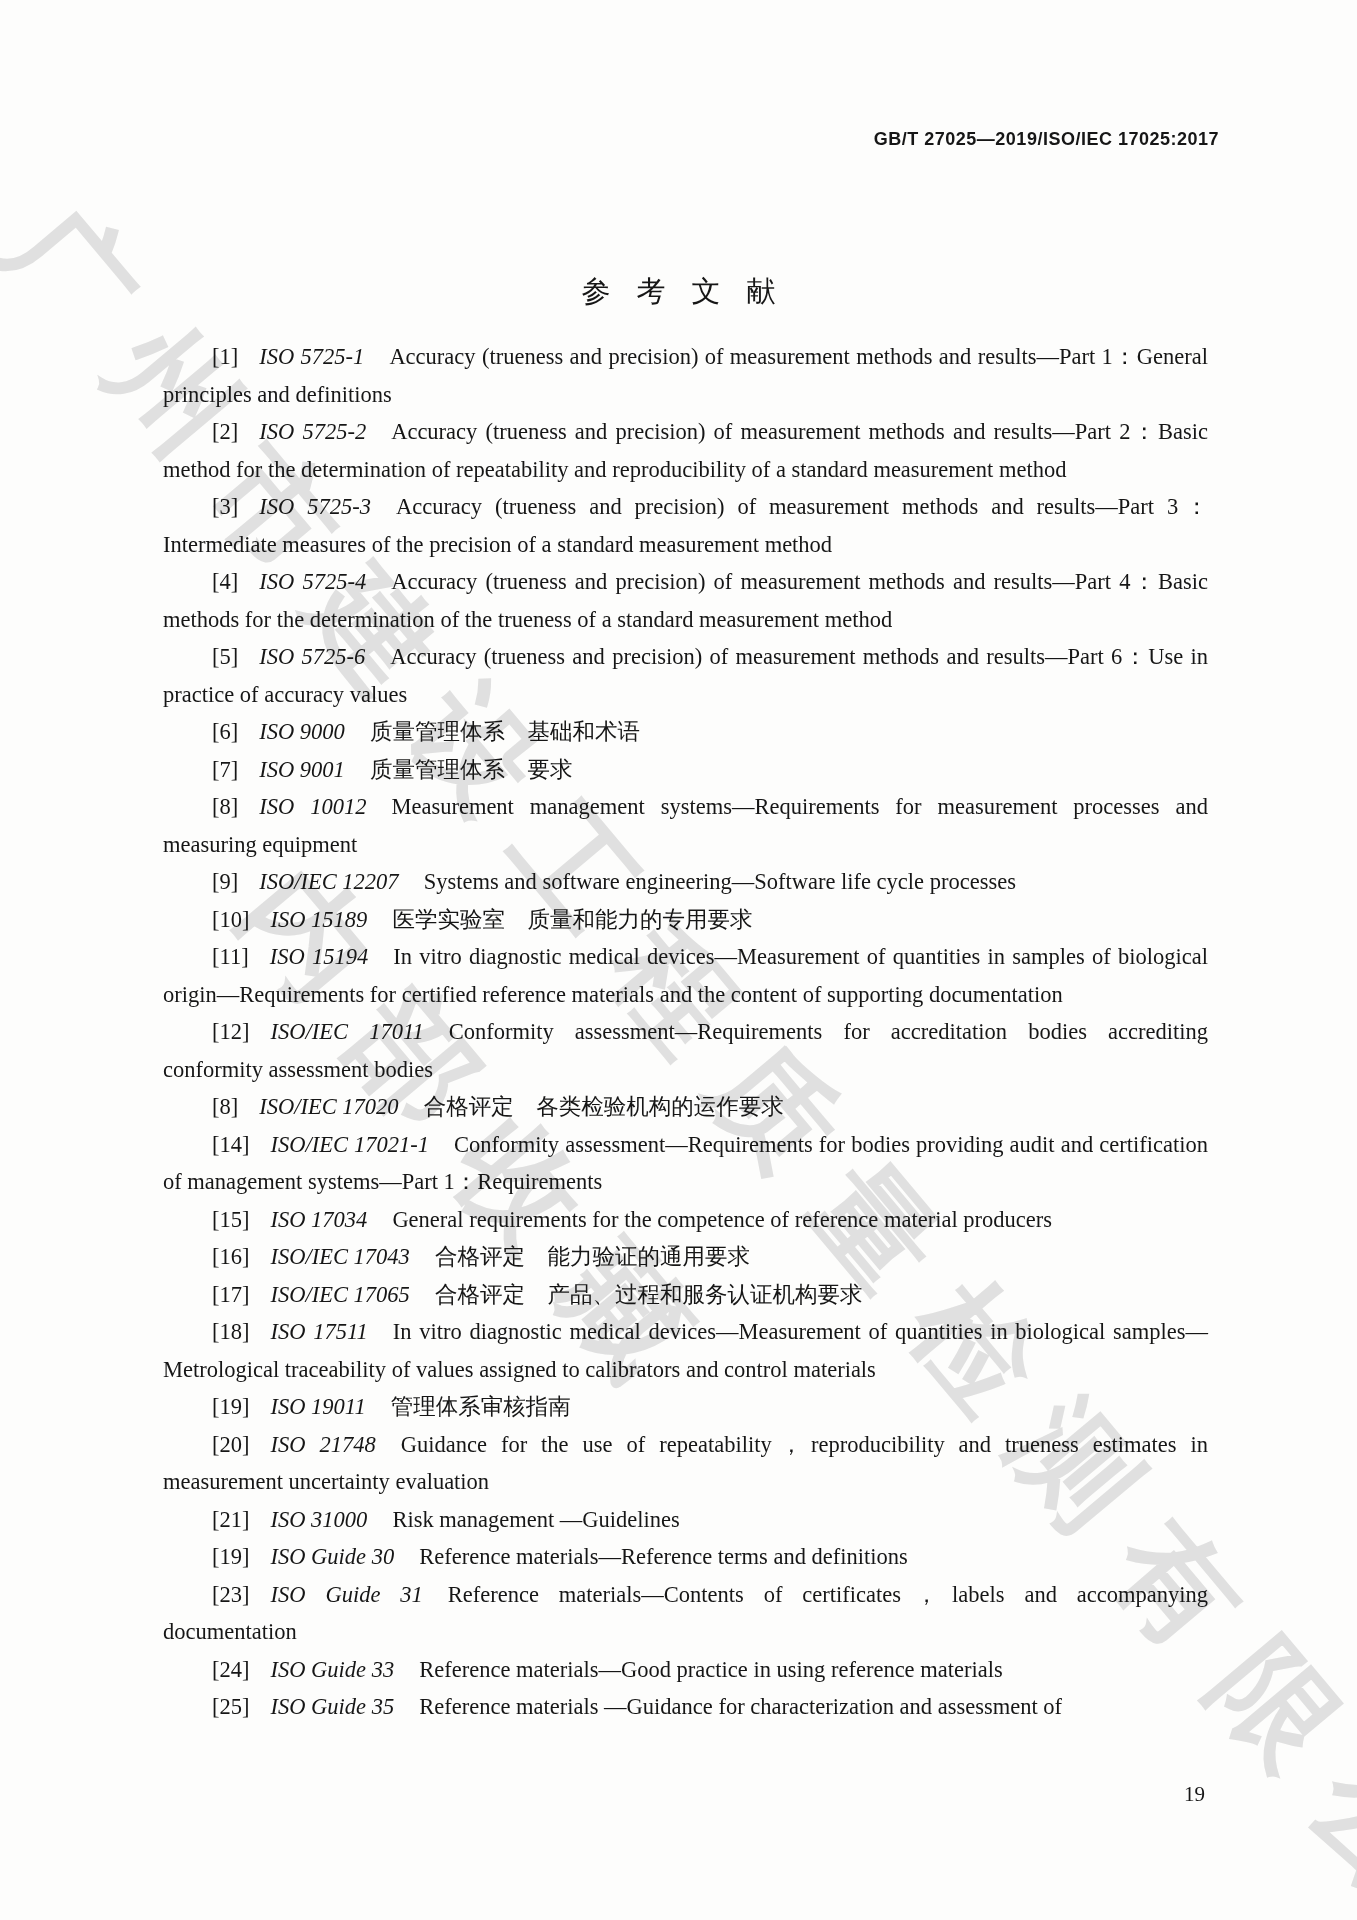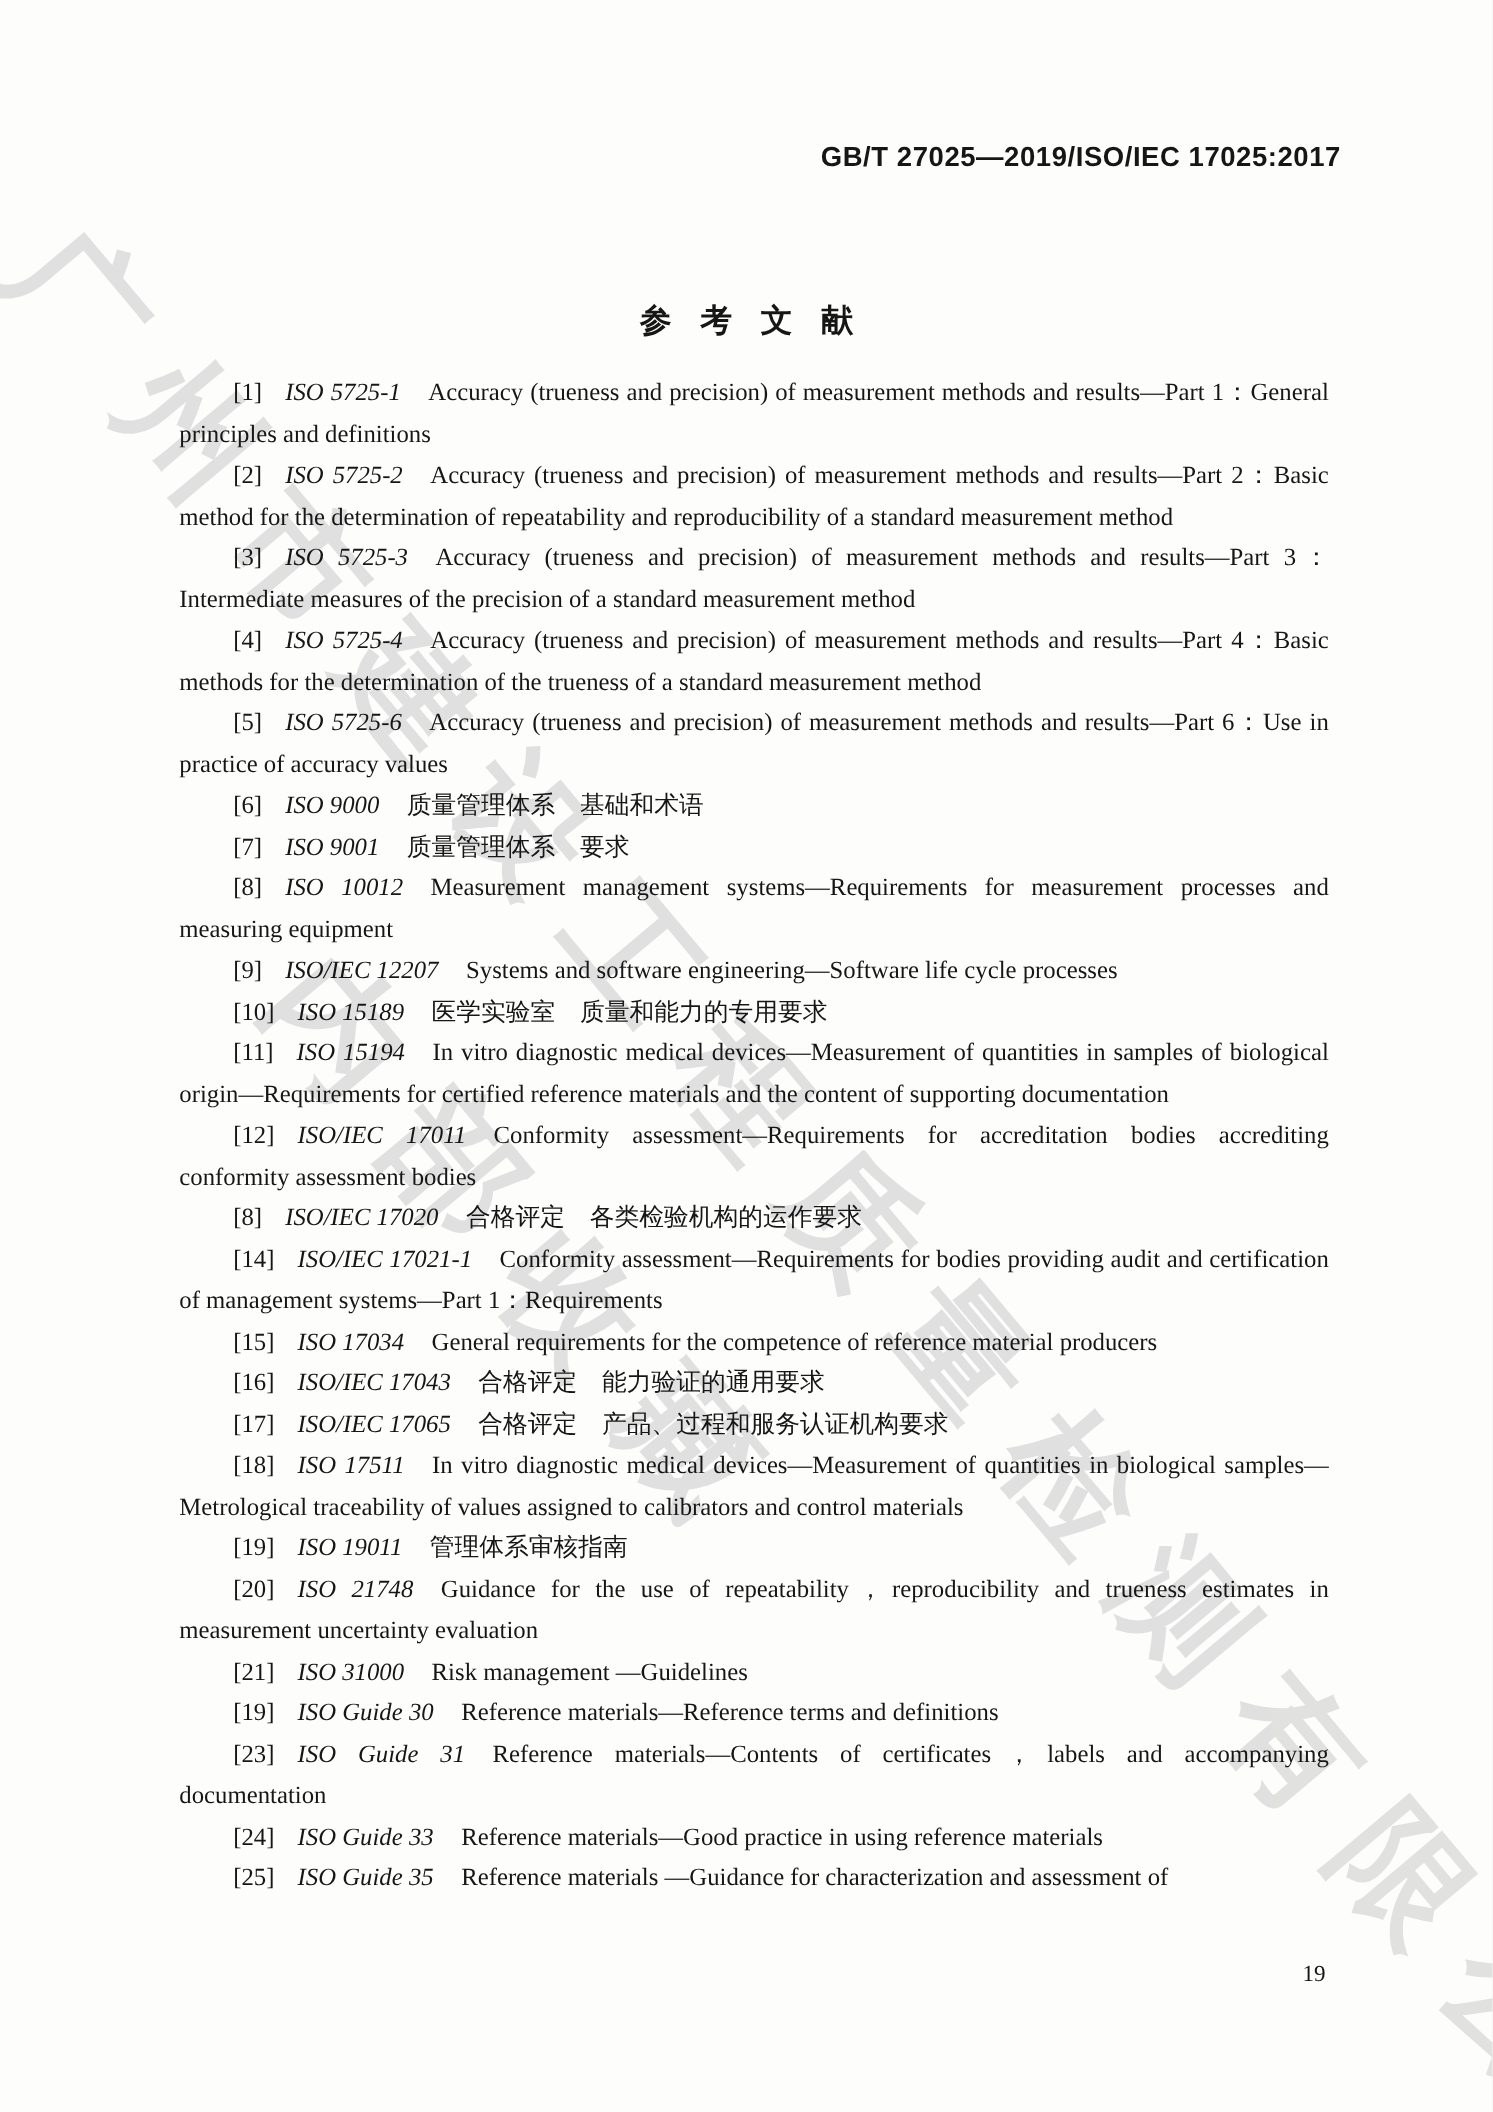--- a/index.html
+++ b/index.html
@@ -38,33 +38,33 @@
     font-size:122px;
     letter-spacing:42px;
     transform:rotate(50deg);
   }
   
   .header {
     position:absolute;
     top:129px; right:138px;
     font-family:"Liberation Sans","DejaVu Sans",sans-serif;
     font-weight:bold;
-    font-size:25px;
+    font-size:18px;
     letter-spacing:.5px;
     z-index:2;
   }
   
   .title {
     position:absolute;
     top:272px; left:0;
     width:100%;
     margin:0;
     text-align:center;
     font-size:29px;
-    font-weight:bold;
+    font-weight:normal;
     letter-spacing:26px;
     text-indent:26px;
     z-index:2;
   }
   
   .refs {
     position:absolute;
     left:163px; top:338px;
     width:1045px;
     font-size:22.5px;

